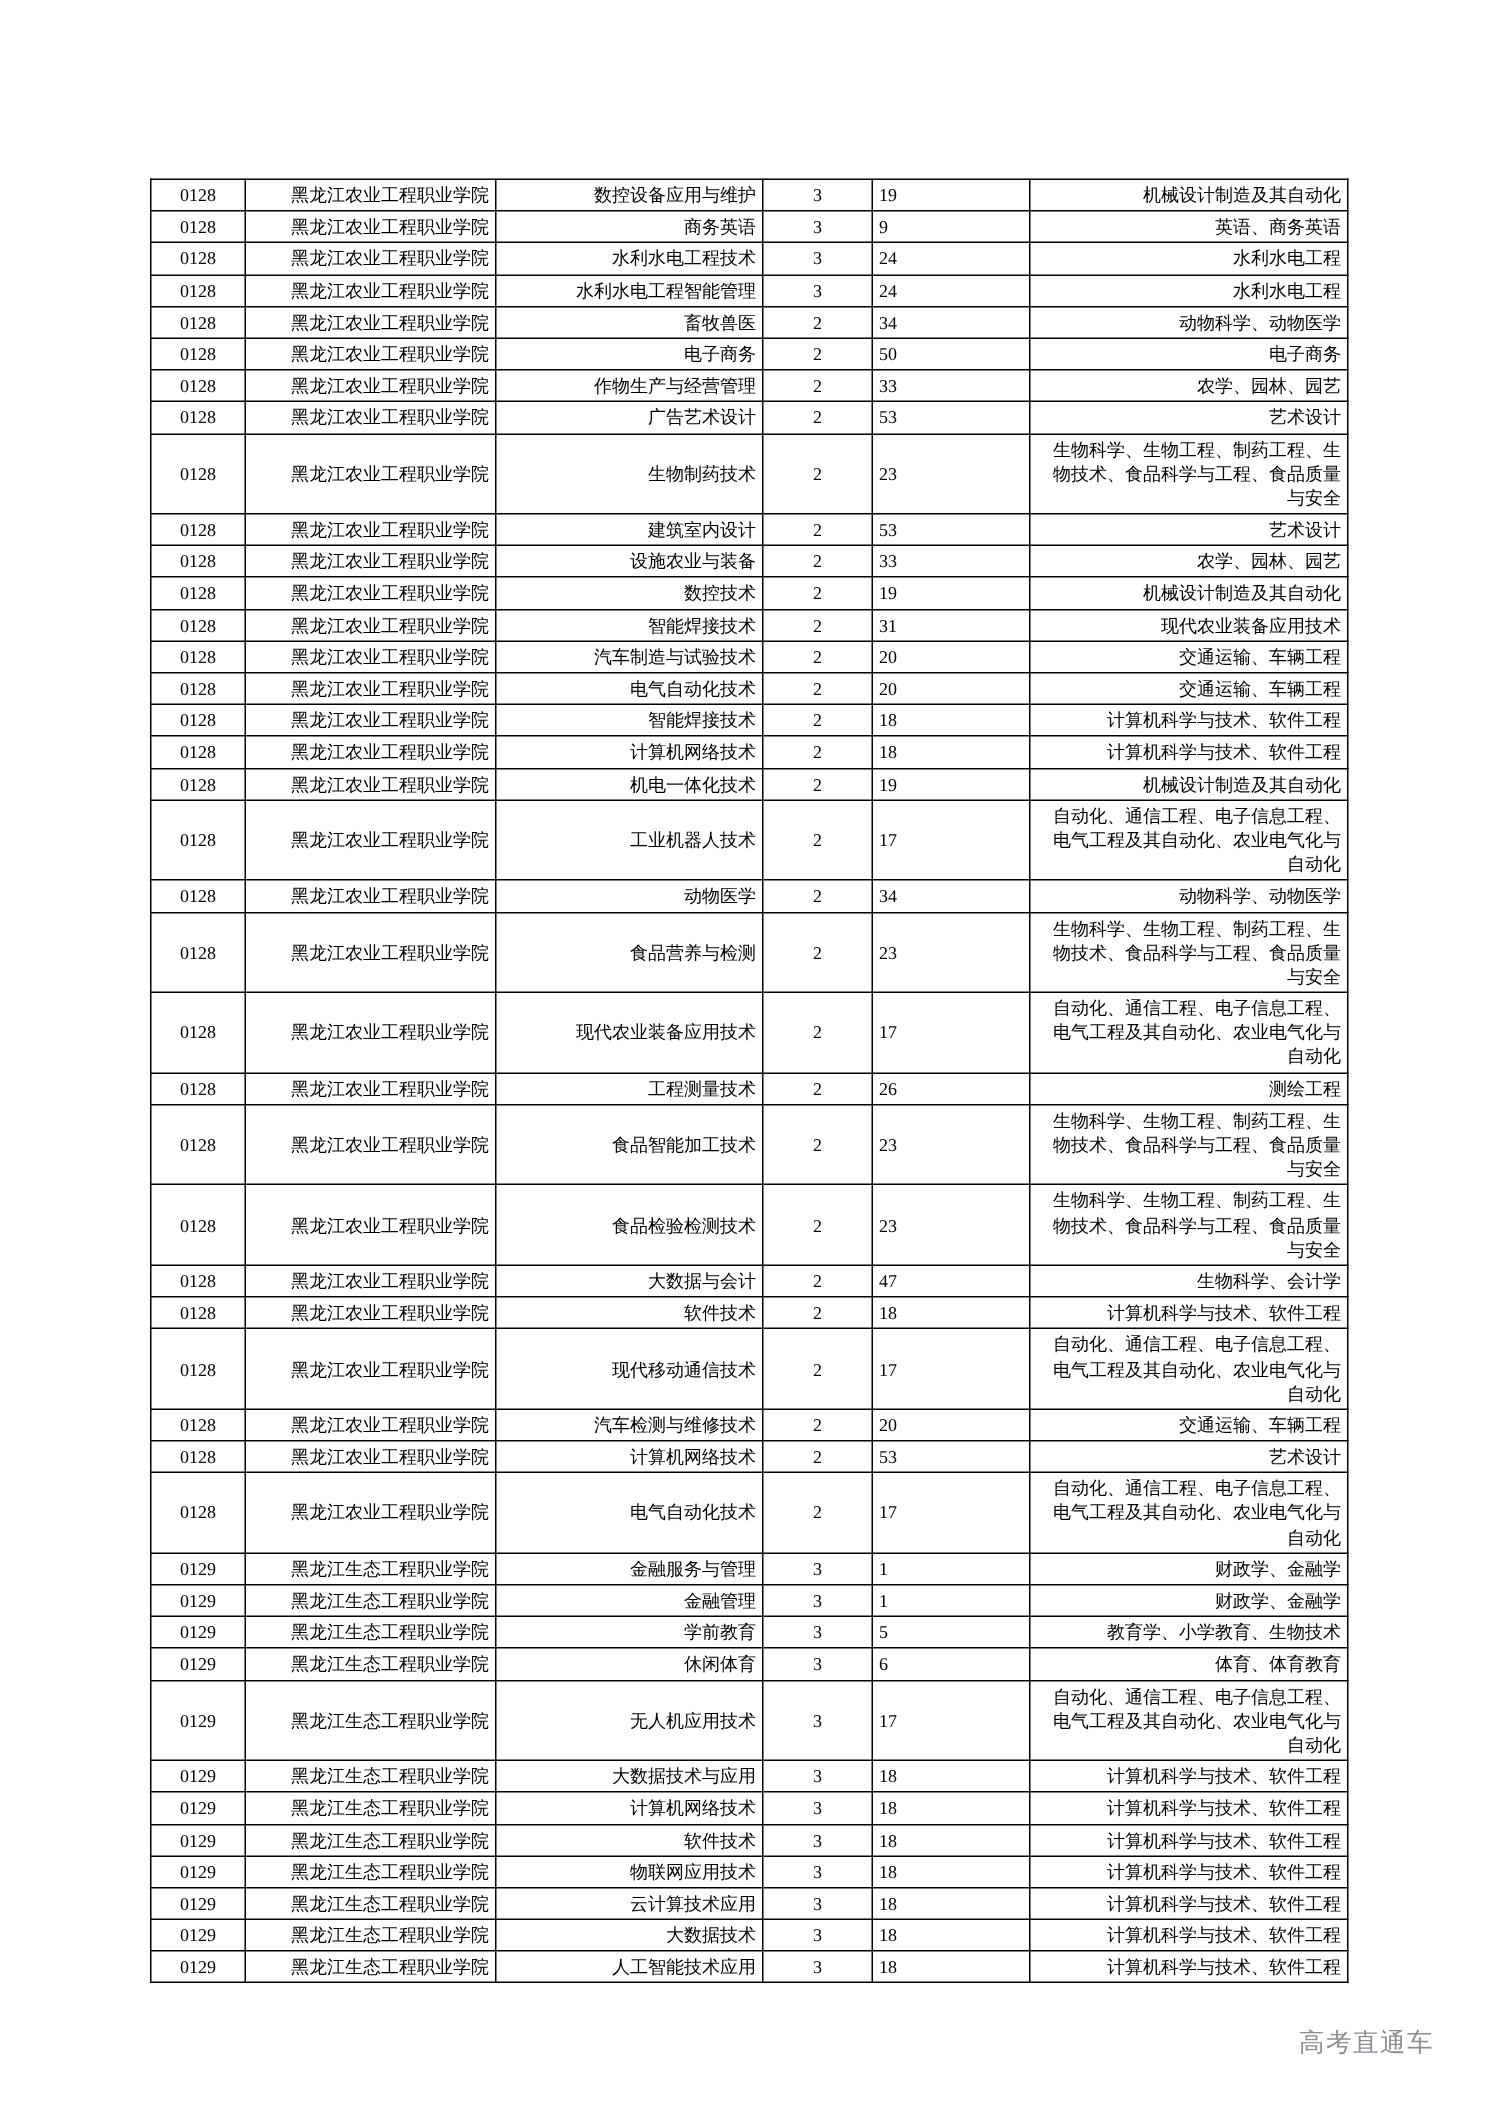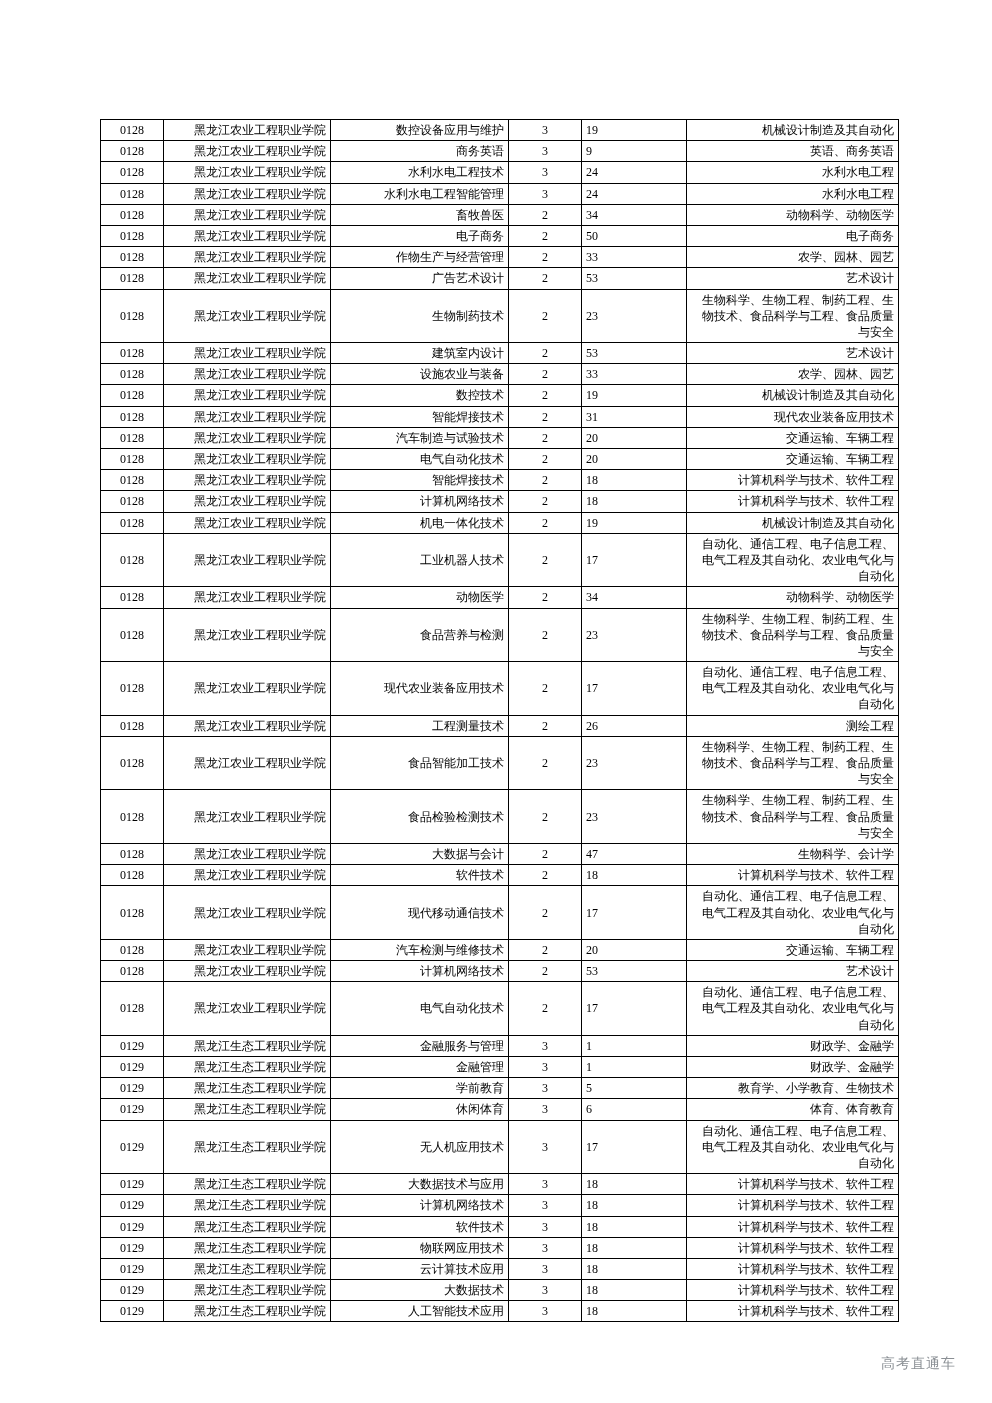--- a/index.html
+++ b/index.html
@@ -41,21 +41,21 @@
   td.col-code   { text-align: center; }
   td.col-college{ text-align: right; }
   td.col-major  { text-align: right; }
   td.col-years  { text-align: center; }
   td.col-count  { text-align: left; }
   td.col-related{ text-align: right; }
   .watermark {
     position: absolute;
     right: 36px;
     bottom: 30px;
-    font-size: 14px;
+    font-size: 17px;
     color: #8a8f94;
     font-family: "Liberation Sans", "DejaVu Sans", sans-serif;
     letter-spacing: 1px;
   }
 </style>
 </head>
 <body>
 
 <div class="page">
   <table class="data-table">

